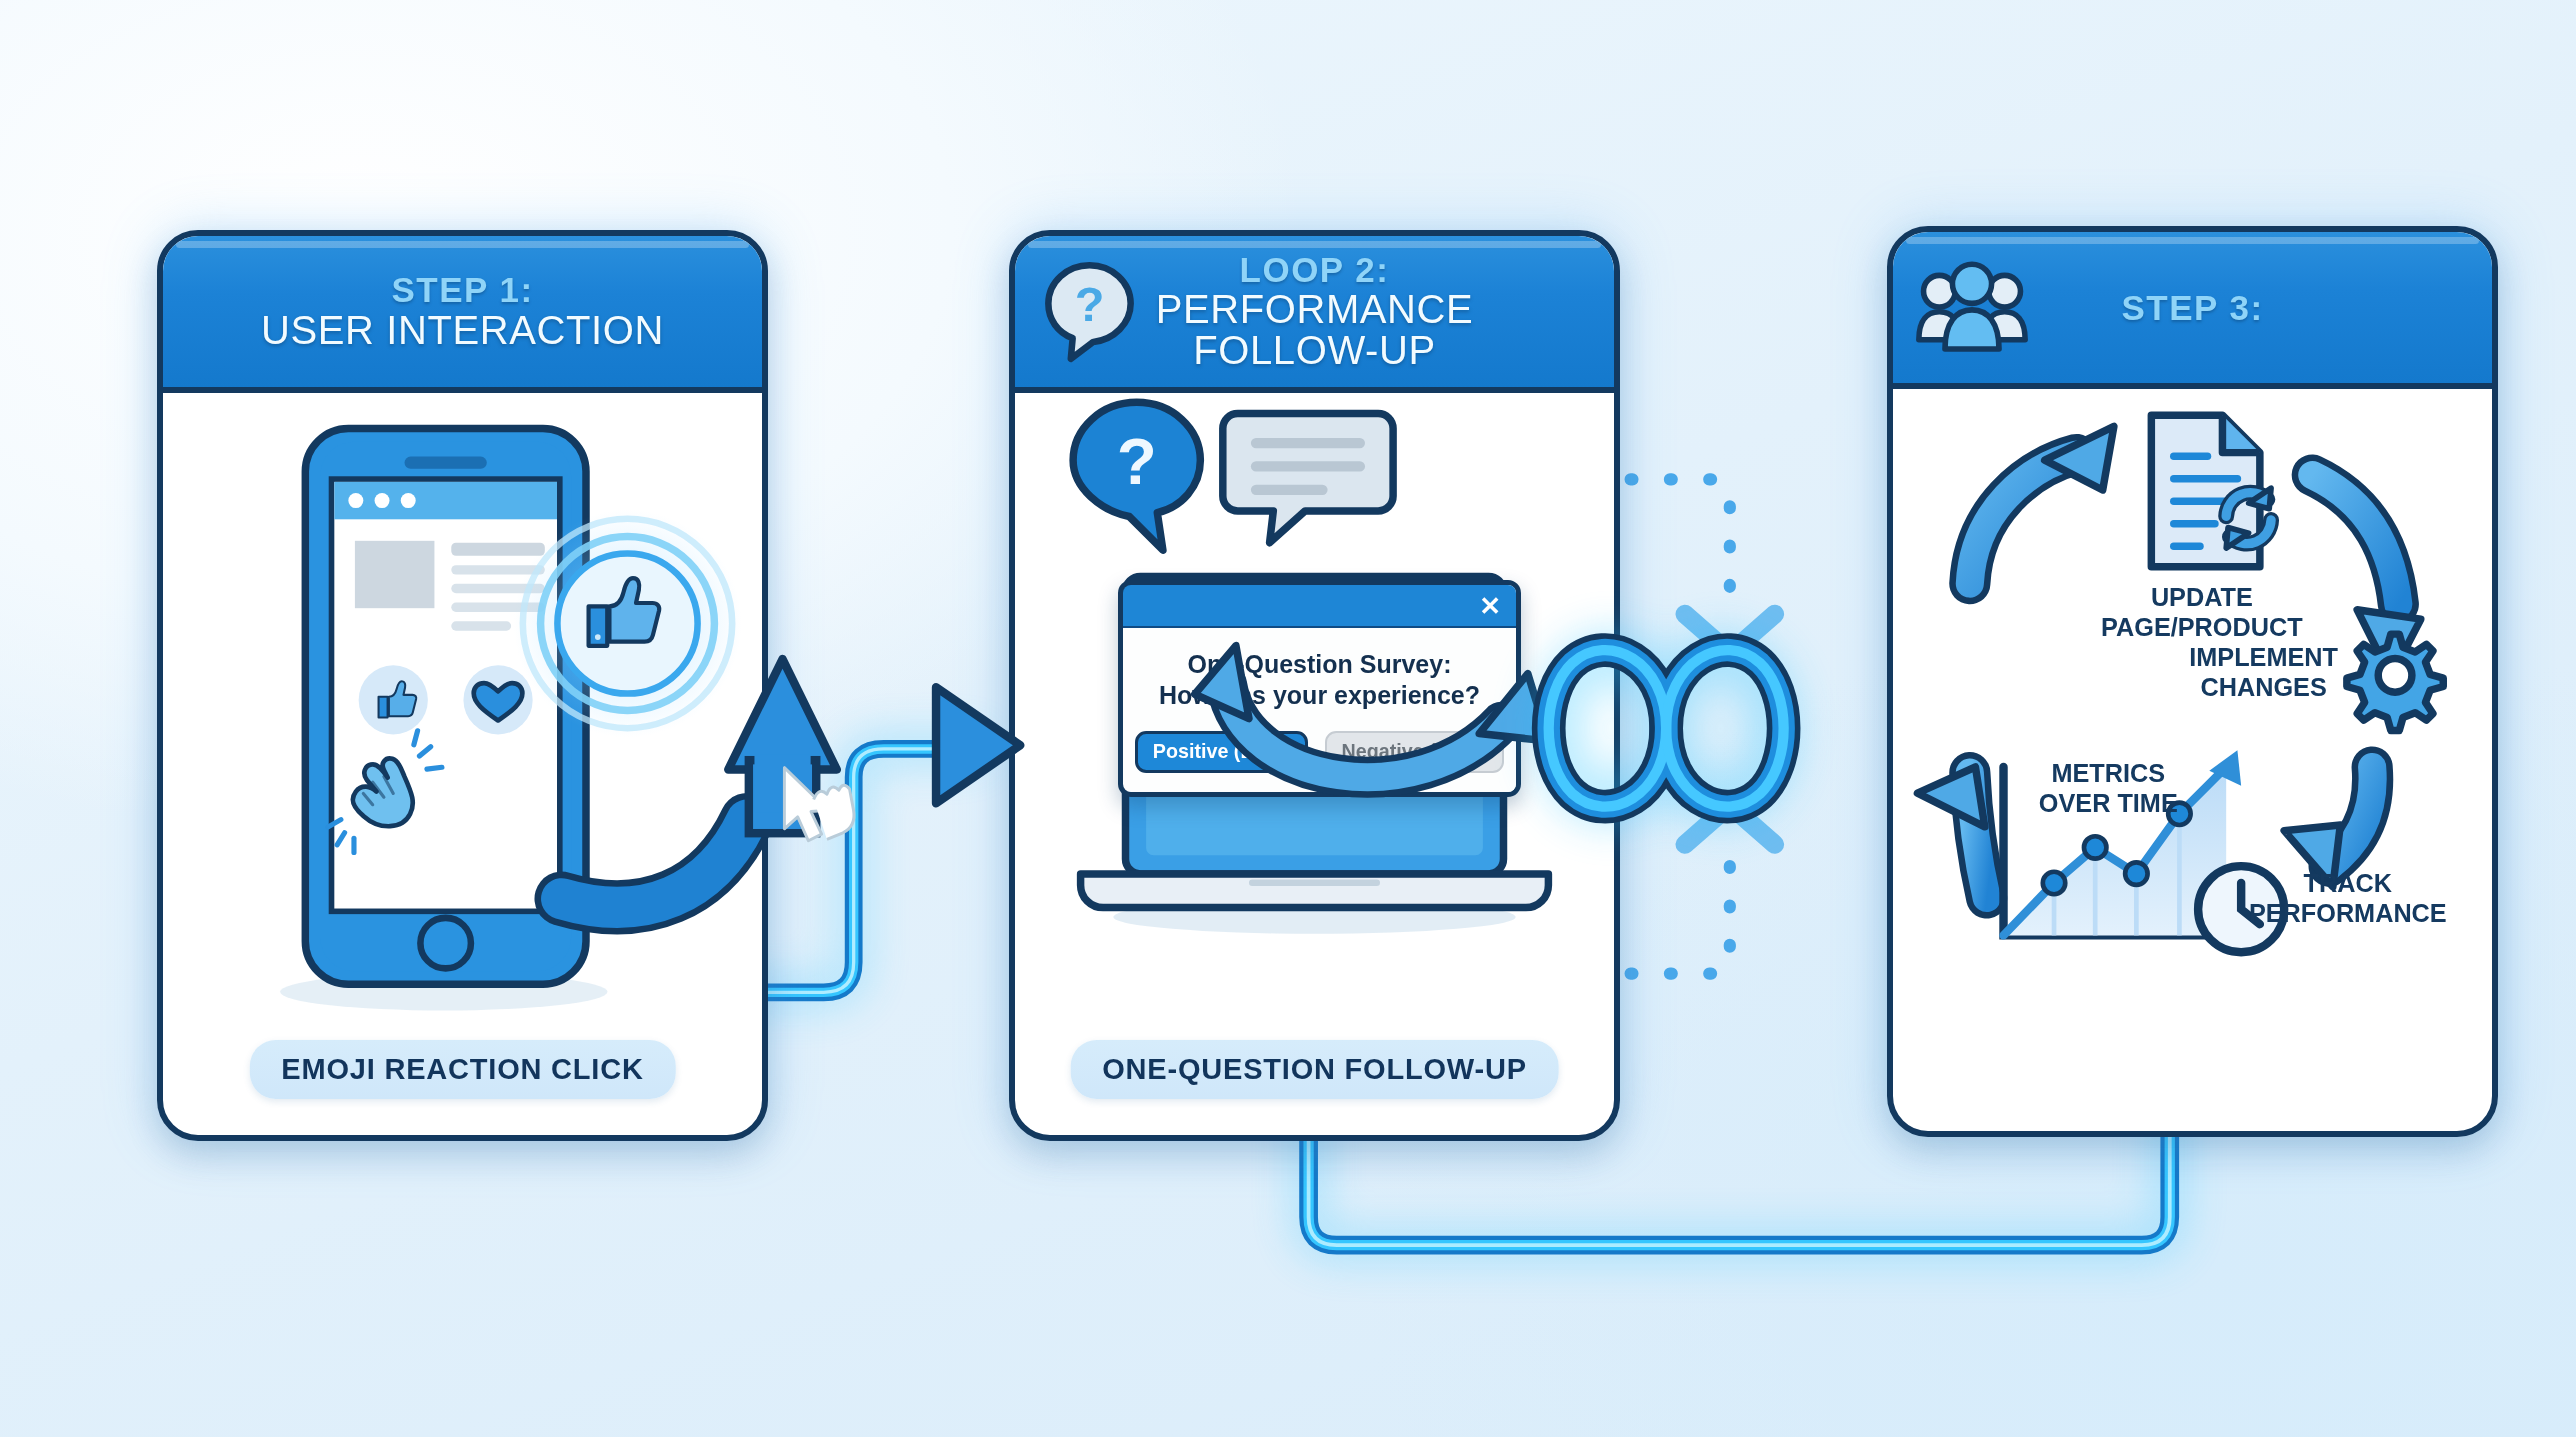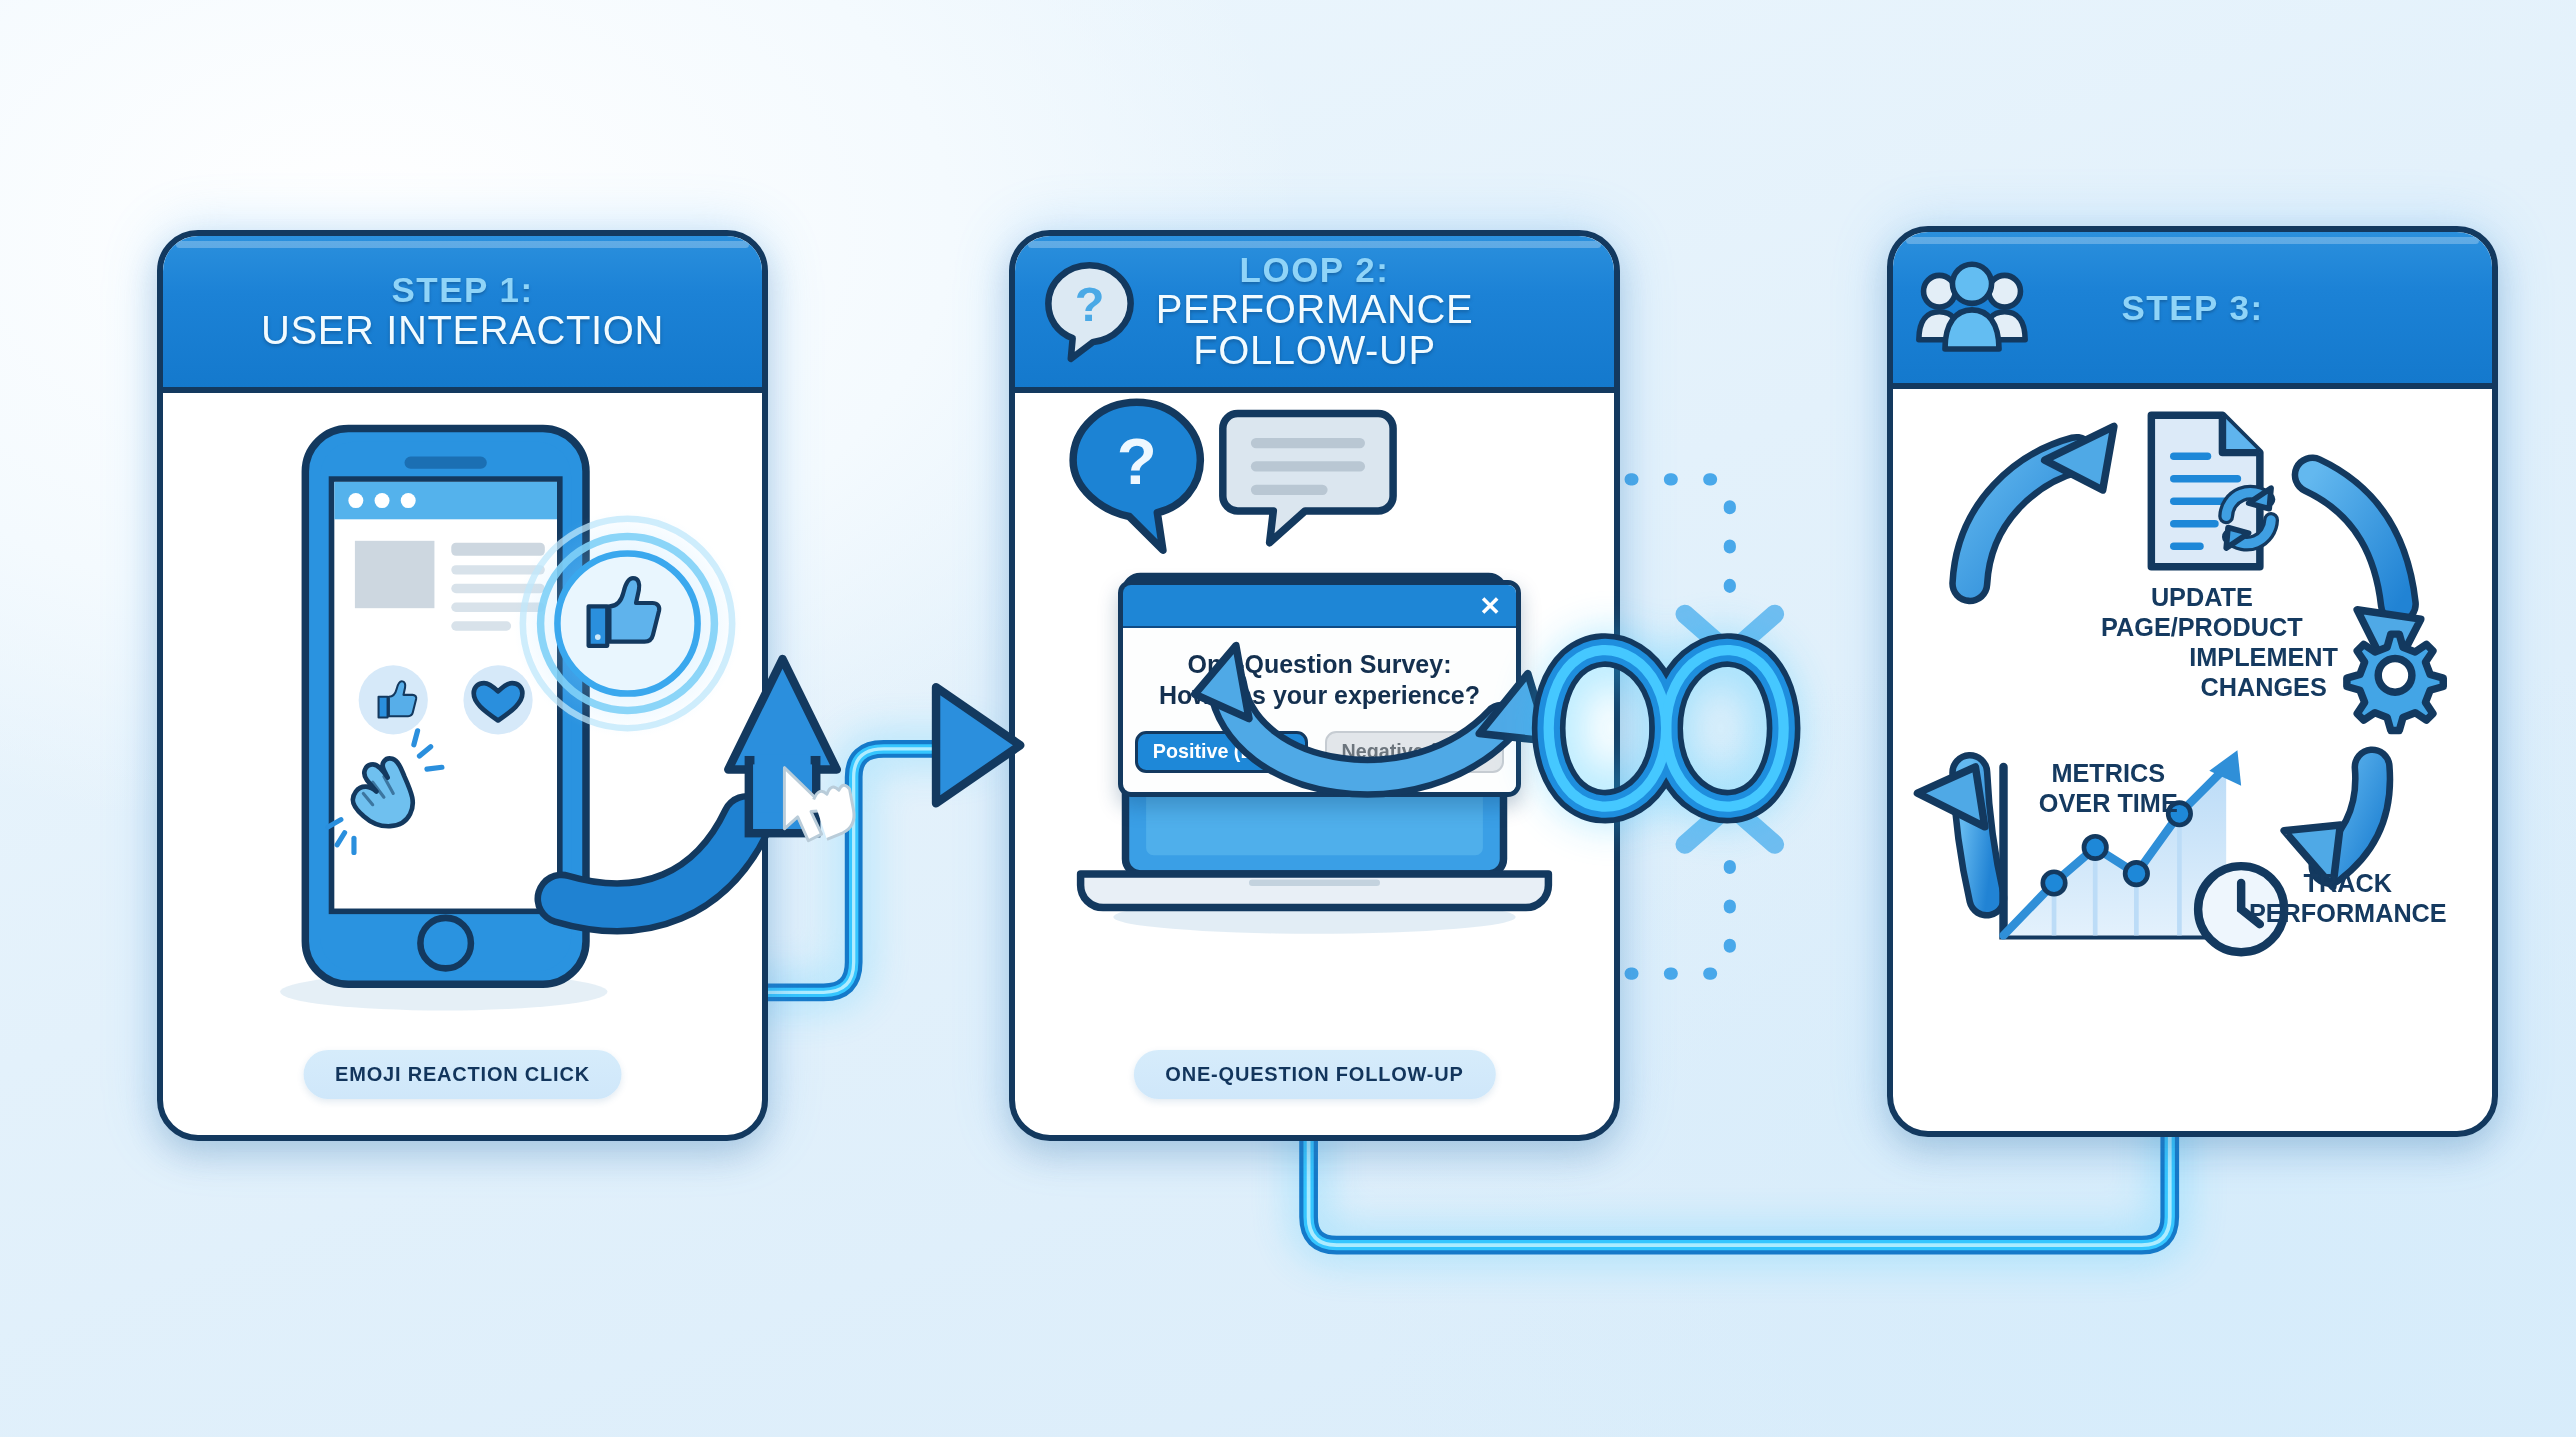--- a/index.html
+++ b/index.html
@@ -50,21 +50,21 @@
     margin-top:1.9px;
     white-space:pre-line;
   }
   .panel-body{position:relative;height:calc(100% - 157px);}
 
   .pill{
     position:absolute;left:50%;transform:translateX(-50%);
     bottom:36px;
     background:linear-gradient(180deg,#d6ecfb 0%,#cfe7fa 100%);
     color:#12355c;
-    font-size:20px;font-weight:bold;letter-spacing:0.8px;
+    font-size:29px;font-weight:bold;letter-spacing:0.8px;
     padding:13px 32px;border-radius:26px;white-space:nowrap;
     box-shadow:0 2.8px 7.5px rgba(30,90,150,.13);
     text-align:center;
   }
 
   #panel1{left:157px;top:230px;width:599px;height:899px;}
   #panel2{left:1009px;top:230px;width:599px;height:899px;}
   #panel3{left:1861px;top:226px;width:599px;height:899px;margin-left:26px;}
 
   .headicon{position:absolute;left:24px;top:50%;transform:translateY(-50%);}

